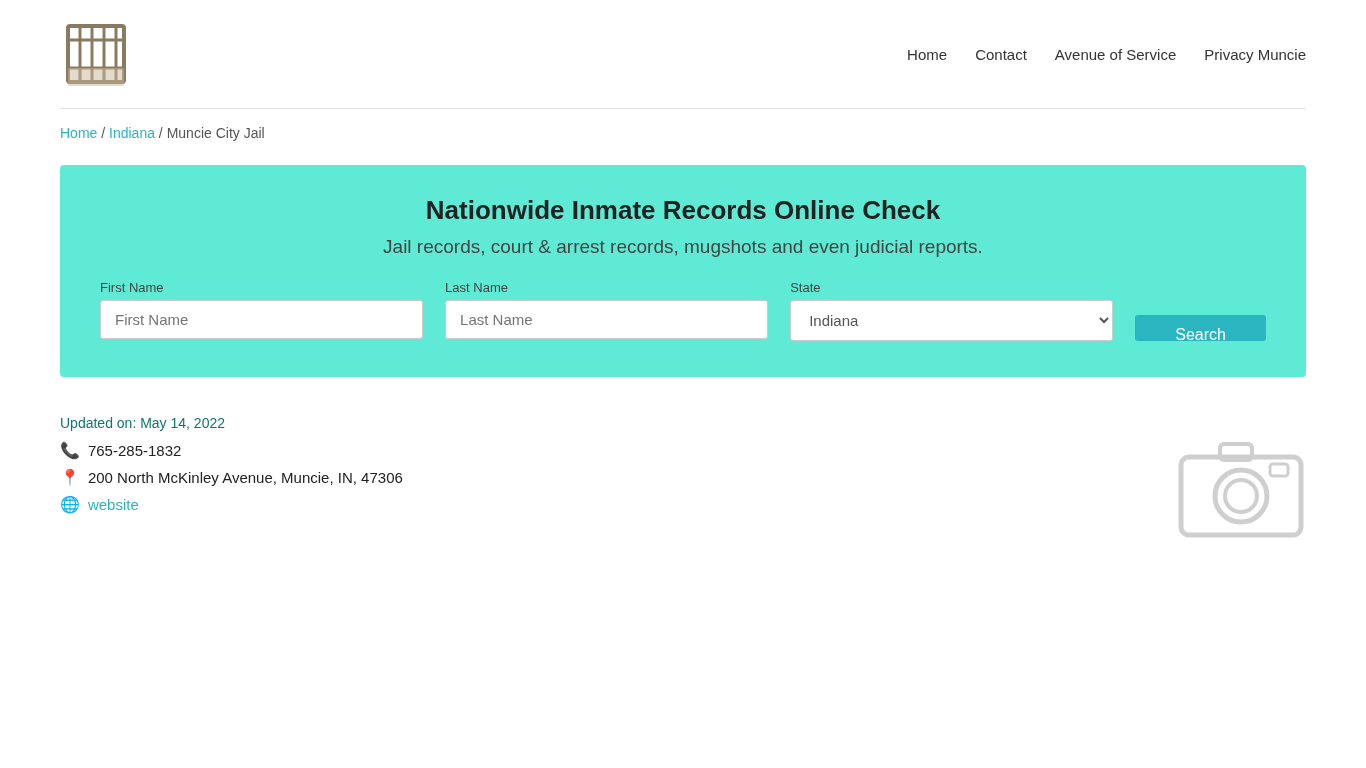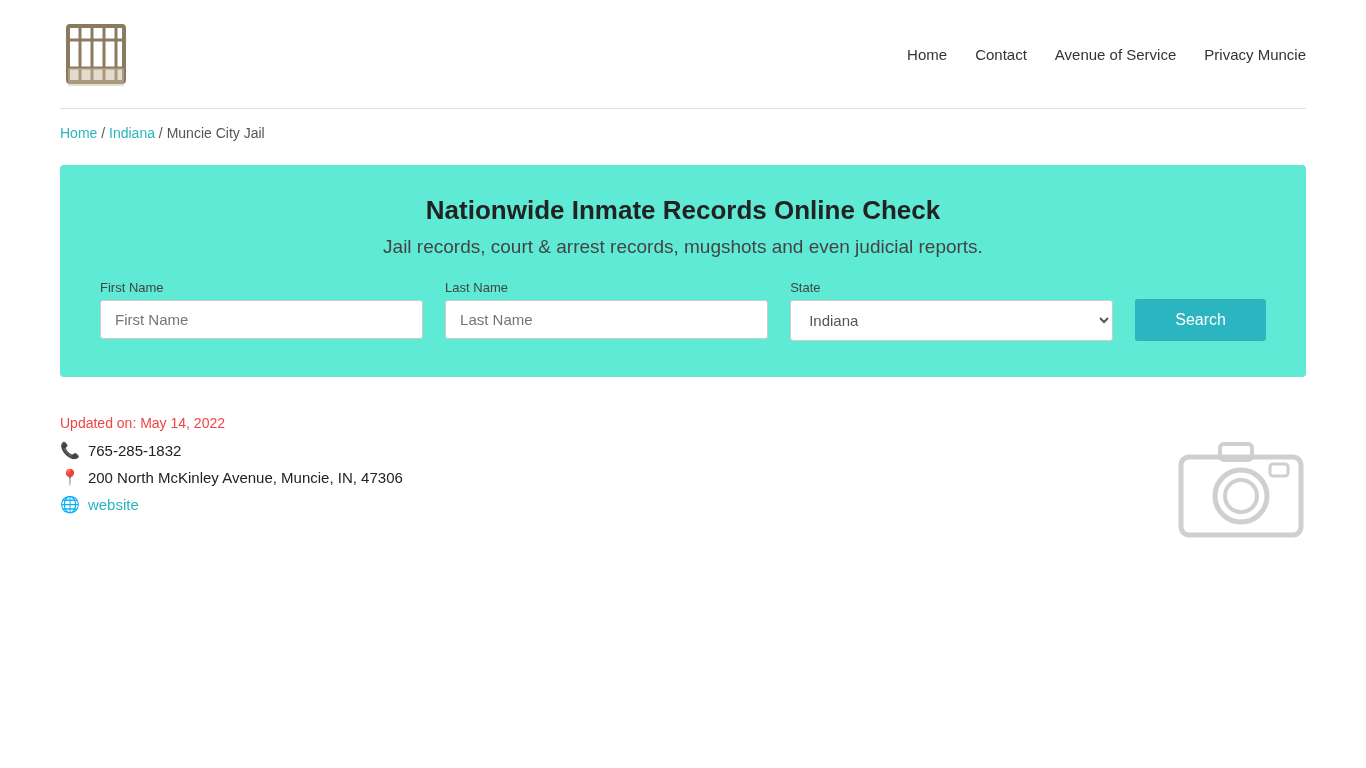--- a/index.html
+++ b/index.html
@@ -101,35 +101,35 @@
     .search-btn {
       background: #2bb5c0;
       color: #fff;
       border: none;
       padding: 11px 40px;
       font-size: 16px;
       border-radius: 3px;
       cursor: pointer;
       white-space: nowrap;
       align-self: flex-end;
-      height: 42px;
+      height: 26px;
     }
 
     
     .main-content {
       padding: 30px 60px 40px;
     }
     .page-title {
       font-size: 30px;
       font-weight: 700;
       color: #111;
       margin-bottom: 12px;
     }
     .updated-date {
-      color: #ef4444;
+      color: #0f766e;
       font-size: 14px;
       margin-bottom: 10px;
     }
     .info-line {
       display: flex;
       align-items: center;
       gap: 8px;
       margin-bottom: 8px;
       font-size: 15px;
       color: #222;

